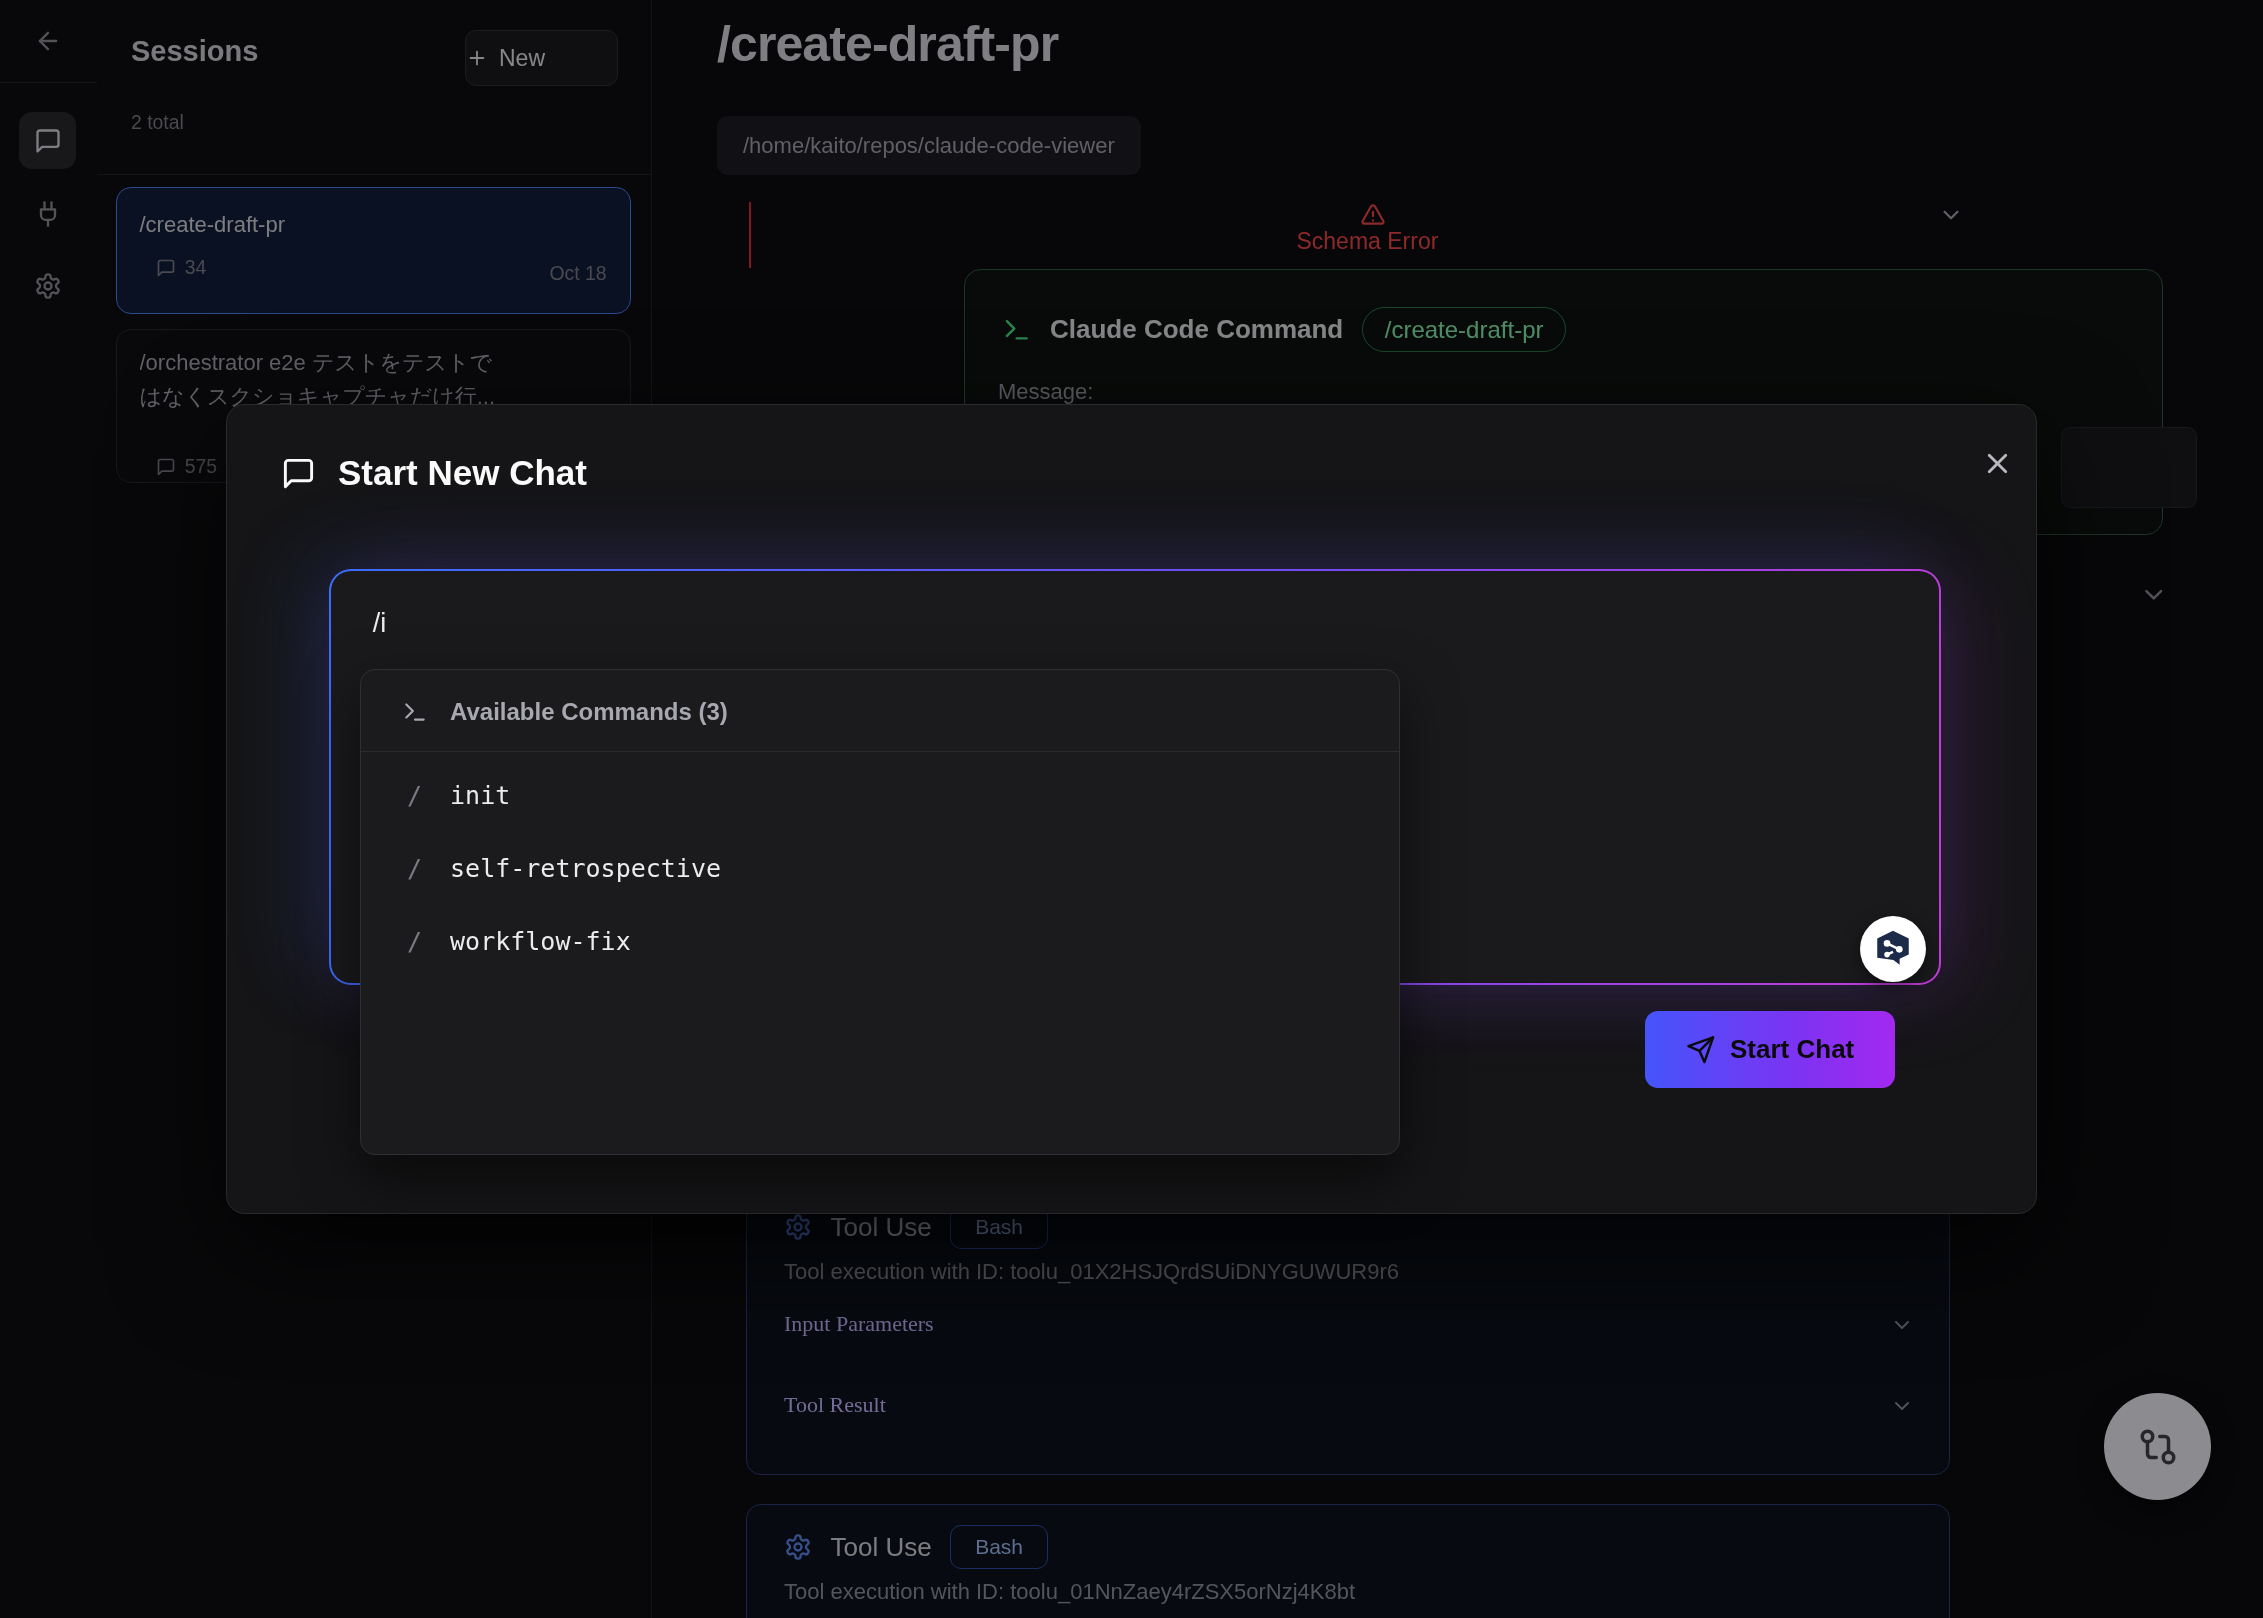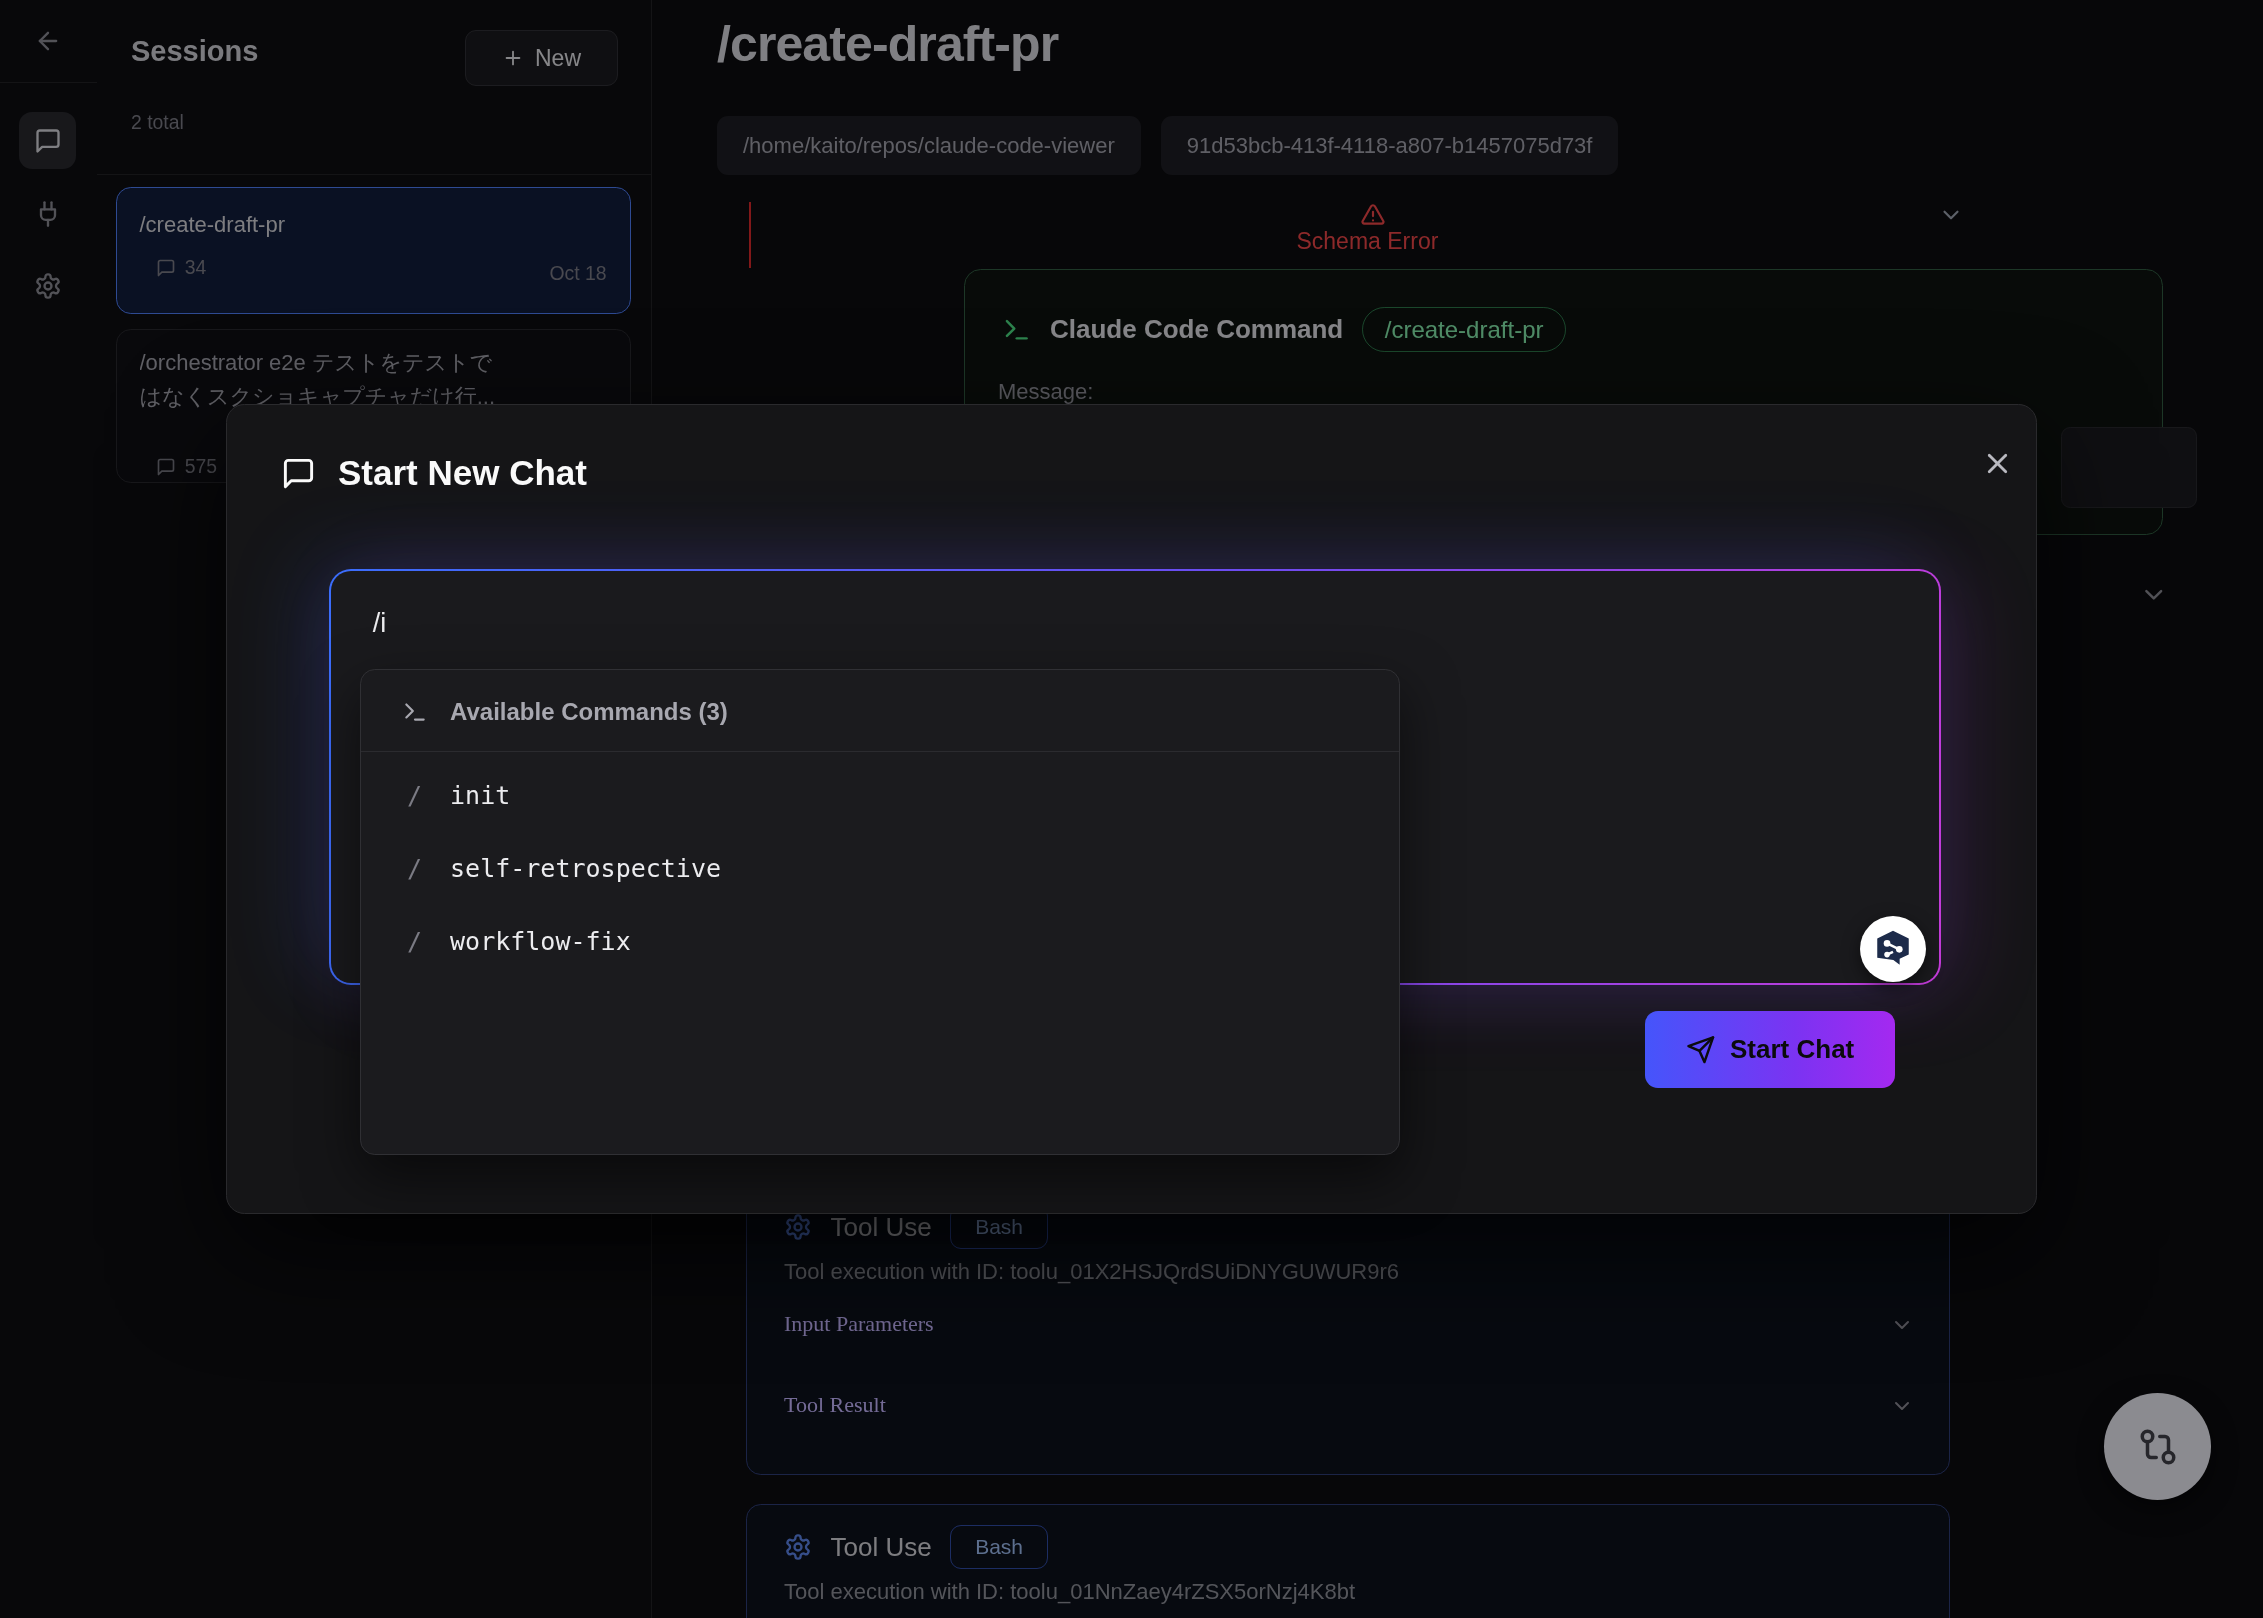--- a/index.html
+++ b/index.html
@@ -12,21 +12,21 @@
   .rail{left:0;top:0;width:97px;height:1619px;background:#0b0b0d;border-right:0.9px solid #1f1f22;}
   .rail-top{position:absolute;left:0;top:0;width:97px;height:82px;border-bottom:0.9px solid #1f1f22;}
   .rail-btn{position:absolute;left:19.4px;width:57px;height:57px;border-radius:13px;
             display:flex;align-items:center;justify-content:center;color:#8a8a92;}
   .rail-btn.active{background:#26262a;color:#d8d8dc;}
 
   
   .sessions{left:97px;top:0;width:554px;height:1619px;background:#0b0b0d;border-right:0.9px solid #1f1f22;}
   .sessions-title{position:absolute;left:34px;top:35px;font-size:29px;font-weight:700;color:#cfcfd4;}
   .new-btn{position:absolute;left:368px;top:30px;width:151px;height:54px;border-radius:11px;
-           border:0.9px solid #2e2e32;background:#17171a;display:flex;align-items:center;justify-content:center;
+           border:0.9px solid #2e2e32;background:#17171a;display:flex;align-items:center;justify-content:flex-start;
            gap:11px;color:#e4e4e7;font-size:23px;}
   .total{position:absolute;left:34px;top:111px;font-size:19.4px;color:#7b7b83;}
   .sess-divider{position:absolute;left:0;top:174px;width:554px;height:0.9px;background:#1f1f22;}
   .card{position:absolute;left:18.5px;width:515px;border-radius:14.8px;box-sizing:border-box;}
   .card1{top:187px;height:127px;background:#0e1a38;border:1.8px solid #4d7cf6;}
   .card2{top:329px;height:154px;background:#0d0d10;border:0.9px solid #26262a;}
   .card-title{position:absolute;left:23px;top:24px;font-size:22px;color:#d4d4d8;}
   .card2 .line{position:absolute;left:23px;width:475px;font-size:22px;line-height:34px;color:#a3a3ab;
                white-space:nowrap;overflow:hidden;}
   .meta{position:absolute;left:39px;display:flex;align-items:center;gap:9.2px;color:#7b7b83;font-size:19.4px;}
@@ -182,21 +182,20 @@
             </svg>
         </span>
         <span>575</span>
       </div>
     </div>
   </div>
 
   <div class="abs page-title">/create-draft-pr</div>
   <div class="abs badges">
     <div class="chip">/home/kaito/repos/claude-code-viewer</div>
-    <div class="chip">91d53bcb-413f-4118-a807-b1457075d73f</div>
   </div>
 
   <div class="abs schema">
     <span class="schema-icon">
       <svg width="26" height="26" viewBox="0 0 24 24" fill="none" stroke="currentColor" stroke-width="2" stroke-linecap="round" stroke-linejoin="round">
           <path d="m21.73 18-8-14a2 2 0 0 0-3.48 0l-8 14A2 2 0 0 0 4 20h16a2 2 0 0 0 1.73-2Z"></path>
           <path d="M12 9v4"></path>
           <path d="M12 17h.01"></path>
         </svg>
     </span>

